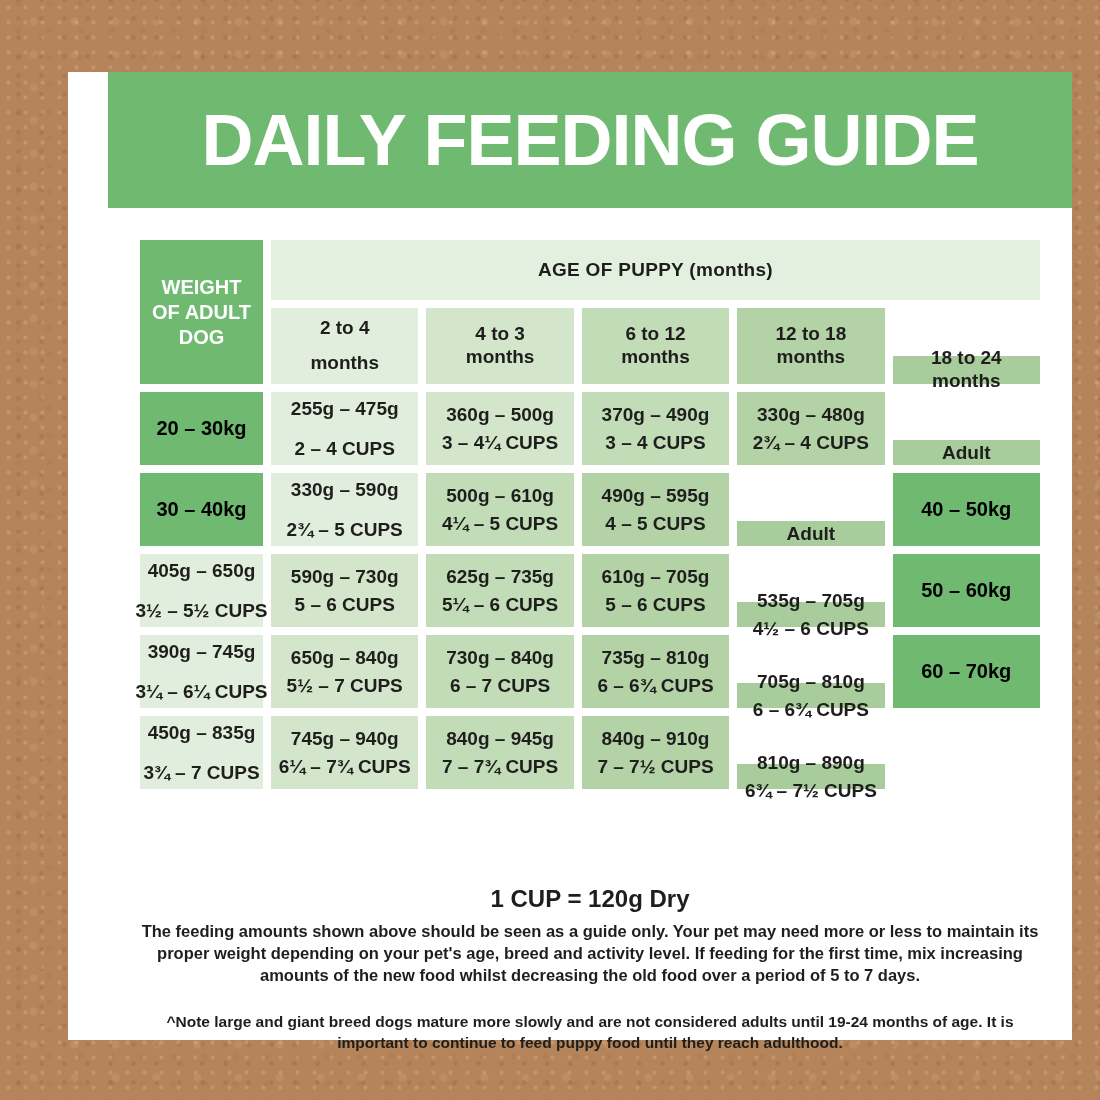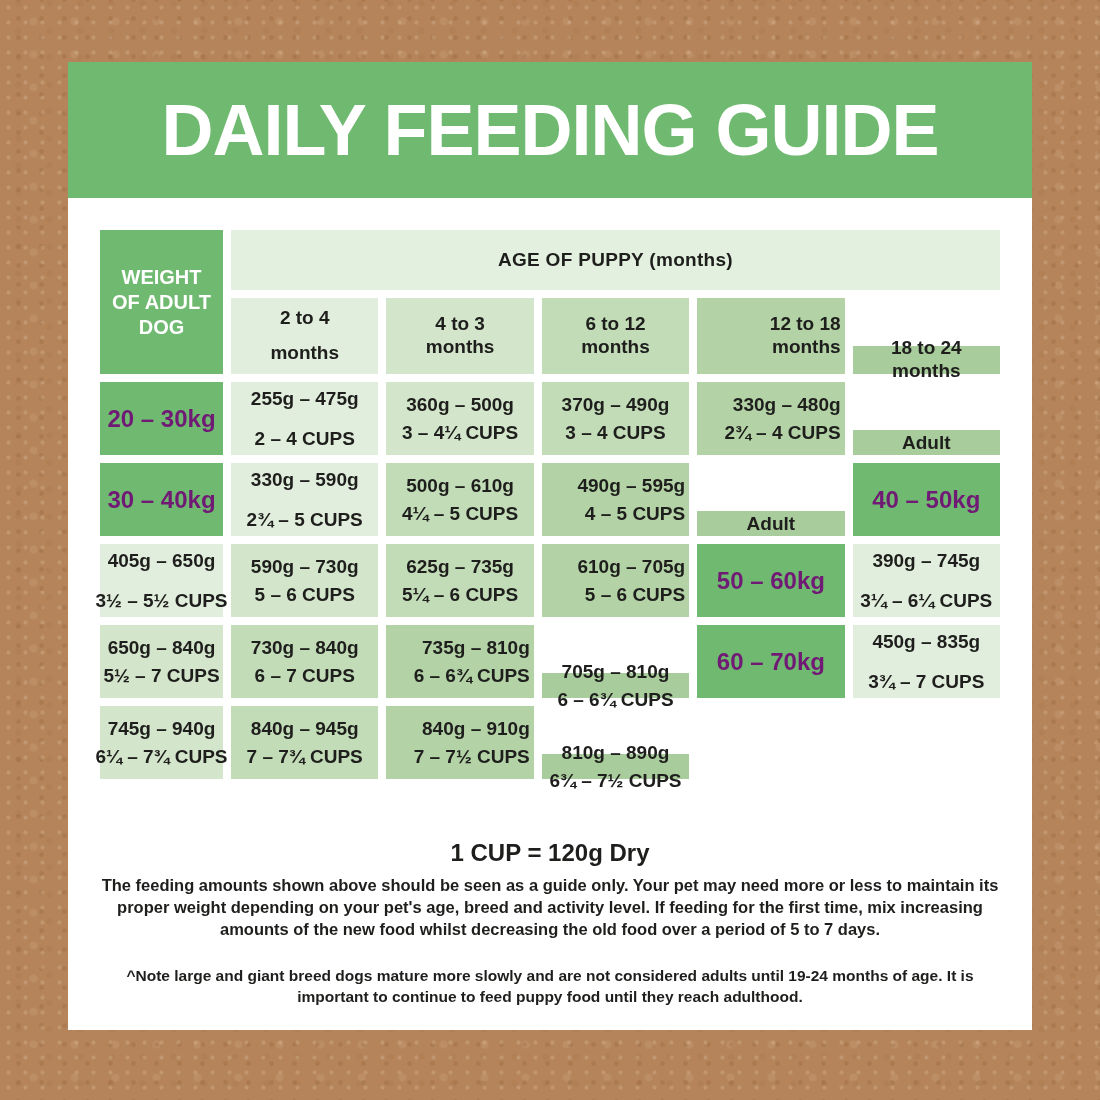--- a/index.html
+++ b/index.html
@@ -9,22 +9,23 @@
     background-color:var(--brown,#b5845a);
     background-image:
       radial-gradient(circle, rgba(255,240,220,0.16) 1.5px, rgba(255,240,220,0) 2.6px),
       radial-gradient(circle, rgba(110,60,25,0.14) 1.8px, rgba(110,60,25,0) 3px),
       radial-gradient(circle, rgba(255,230,200,0.10) 3px, rgba(255,230,200,0) 5px),
       radial-gradient(circle, rgba(140,85,40,0.10) 2.4px, rgba(140,85,40,0) 4px);
     background-size:17px 15px, 23px 19px, 41px 33px, 31px 27px;
     background-position:0 0, 7px 9px, 13px 5px, 3px 17px;
   }
   .card{
-    position:absolute;left:68px;top:62px;width:964px;height:968px;
+    position:absolute;left:68px;top:72px;width:964px;height:968px;
     background:#ffffff;
+    padding-left:40px;
   }
   .banner{
     height:136px;background:var(--green,#6fba70);
     display:flex;align-items:center;justify-content:center;
   }
   .banner h1{
     margin:0;color:#ffffff;font-size:72px;font-weight:bold;
     letter-spacing:-1px;white-space:nowrap;
   }
   .grid{
@@ -43,32 +44,32 @@
     grid-column:1;grid-row:1/3;
     background:var(--green,#6fba70);color:#ffffff;
     font-size:20px;line-height:1.25;padding:2px 10px;
   }
   .age-band{
     grid-column:2/7;grid-row:1;
     background:var(--age-band,#e3efdf);
     font-size:19px;letter-spacing:0.3px;
   }
   .rowhead{
-    background:var(--green,#6fba70);color:#701a75;
-    font-size:24px;white-space:nowrap;
+    background:var(--green,#6fba70);color:#000000;
+    font-size:20px;white-space:nowrap;
   }
   .c0{background:var(--col0,#e2eedd);gap:12px;}
   .c1{background:var(--col1,#d3e5cb);}
   .c2{background:var(--col2,#c3dcb8);text-align:center;}
-  .c3{background:var(--col3,#b3d2a6);align-items:flex-end;}
+  .c3{background:var(--col3,#b3d2a6);}
   .c4{background:var(--col4,#a9cc9c);margin-top:48px;}
   .colhead{font-size:19px;line-height:1.2;}
   .data{font-size:19px;line-height:1.45;white-space:nowrap;}
   .footer{
-    width:920px;margin:60px auto 0 auto;text-align:center;
+    width:920px;margin:96px auto 0 auto;text-align:center;
     color:var(--text,#1e1e1c);
   }
   .cup-line{font-size:24px;font-weight:bold;margin-bottom:8px;}
   .guide{font-size:16.5px;font-weight:bold;line-height:1.32;margin:0 auto;width:905px;}
   .note{font-size:15.5px;font-weight:bold;line-height:1.35;margin:26px auto 0 auto;width:920px;}
 </style>
 </head>
 <body>
 
 <div class="card">
@@ -153,20 +154,24 @@
       <span>5 – 6 CUPS</span>
     </div>
     <div class="cell data c2">
       <span>625g – 735g</span>
       <span>5¼ – 6 CUPS</span>
     </div>
     <div class="cell data c3">
       <span>610g – 705g</span>
       <span>5 – 6 CUPS</span>
     </div>
+    <div class="cell data c4">
+      <span>535g – 705g</span>
+      <span>4½ – 6 CUPS</span>
+    </div>
 
     <div class="cell rowhead">50 – 60kg</div>
     <div class="cell data c0">
       <span>390g – 745g</span>
       <span>3¼ – 6¼ CUPS</span>
     </div>
     <div class="cell data c1">
       <span>650g – 840g</span>
       <span>5½ – 7 CUPS</span>
     </div>

